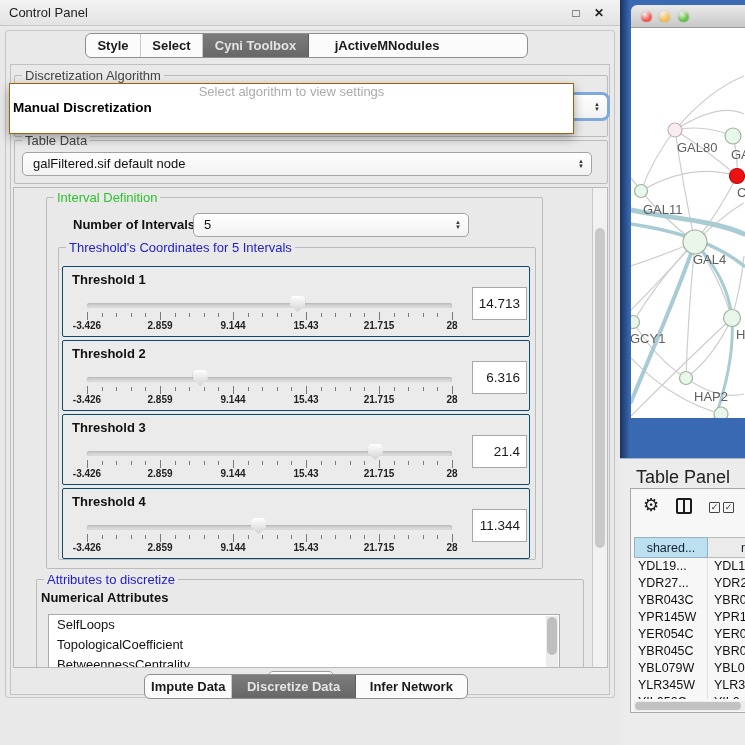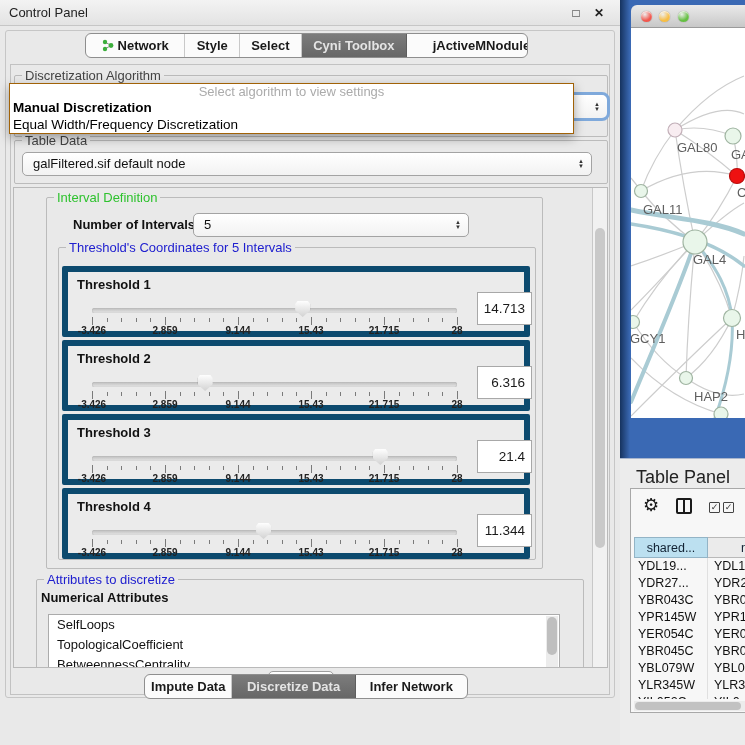--- a/index.html
+++ b/index.html
@@ -46,21 +46,21 @@
   .popup .opt { height:17px; line-height:17px; padding-left:3px; font-size:13.5px; color:#000; white-space:nowrap; }
   .popup .opt.b { font-weight:bold; }
 
   
   .scrollpanel { position:absolute; left:13px; top:187px; width:595px; height:481px;
                  border:1px solid #B9B9B9; overflow:hidden; background:#E9E9E9; }
   .vsb { position:absolute; right:0; top:0; width:15px; height:100%; background:#F1F1F1; border-left:1px solid #C8C8C8; }
   .vsb .th { position:absolute; left:2px; top:40px; width:10px; height:320px; background:#C9C9C9; border-radius:6px; }
 
   
-  .tbox { position:absolute; left:48px; width:468px; height:71px; border:6px solid #0c4a6e;
+  .tbox { position:absolute; left:48px; width:468px; height:71px; border:1px solid #0c4a6e;
           background:#EBEBEB; border-radius:2px; }
   .tbox .lbl { position:absolute; left:9px; top:5px; font-weight:bold; font-size:13px; color:#111; }
   .track { position:absolute; left:24px; top:36px; width:365px; height:5px; border-radius:3px;
            background:linear-gradient(#BDBDBD,#E6E6E6); box-shadow:inset 0 0 1px #8E8E8E; }
   .thumb { position:absolute; top:29px; width:15px; height:16px;
            background:linear-gradient(#FEFEFE,#D2D2D2);
            clip-path:polygon(15% 0,85% 0,100% 18%,100% 58%,50% 100%,0 58%,0 18%);
            filter:drop-shadow(0 0 1px rgba(0,0,0,.6)); }
   .tick { position:absolute; width:1px; background:#7A7A7A; }
   .ticklabel { position:absolute; top:53px; transform:translateX(-50%); font-size:10px; font-weight:bold; color:#222; white-space:nowrap; }
@@ -119,30 +119,20 @@
     <div class="titlebar">
       <span class="t">Control Panel</span>
       <span class="winbtn" style="left:567px;">□</span>
       <span class="winbtn" style="left:590px; font-weight:bold;">✕</span>
     </div>
 
     <div class="frame"></div>
     <div class="innerpanel"></div>
 
     <div class="segbar" id="toptabs" style="left:85px; top:33px; width:443px; height:25px;">
-        <div class="seg" style="width: 100px;">
-          <svg width="12" height="13" viewBox="0 0 12 13">
-            <line x1="3" y1="3" x2="9" y2="6.5" stroke="#888" stroke-width="1"></line>
-            <line x1="3" y1="10" x2="9" y2="6.5" stroke="#888" stroke-width="1"></line>
-            <circle cx="3" cy="3" r="2.2" fill="#3CAE3C"></circle>
-            <circle cx="3" cy="10" r="2.2" fill="#3CAE3C"></circle>
-            <circle cx="9" cy="6.5" r="2.4" fill="#3CAE3C"></circle>
-          </svg>
-          <span>Network</span>
-        </div>
         <div class="seg" style="width: 55px;">
           <span>Style</span>
         </div>
         <div class="seg" style="width: 62px;">
           <span>Select</span>
         </div>
         <div class="seg sel" style="width: 106px;">
           <span>Cyni Toolbox</span>
         </div>
         <div class="seg" style="width: 120px; padding-left: 36px;">
@@ -158,21 +148,20 @@
       <span class="stepper">
         <span>▲</span>
           <span>▼</span>
       </span>
     </div>
 
     <div class="popup">
       <div class="ph">Select algorithm to view settings</div>
       <div id="popopts">
           <div class="opt b">Manual Discretization</div>
-          <div class="opt">Equal Width/Frequency Discretization</div>
         </div>
     </div>
 
     <div class="grp" style="left:14px; top:140px; width:594px; height:44px;">
       <span class="gt gray">Table Data</span>
     </div>
     <div class="combo" style="left:22px; top:152px; width:570px; height:24px;">
       <span>galFiltered.sif default node</span>
       <span class="stepper">
         <span>▲</span>

